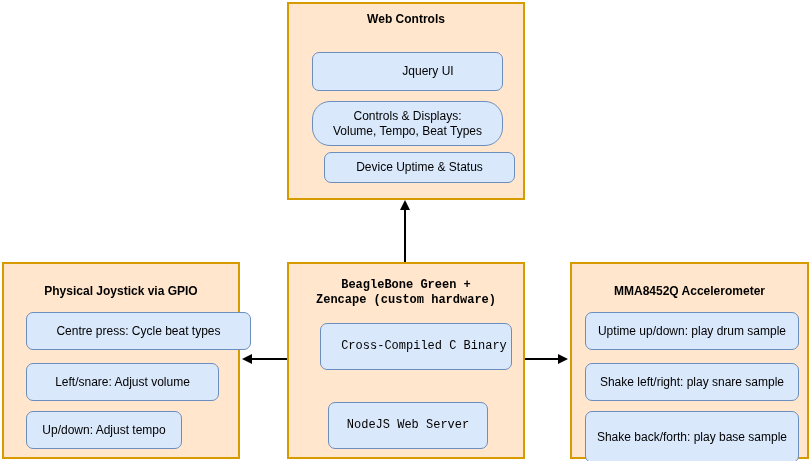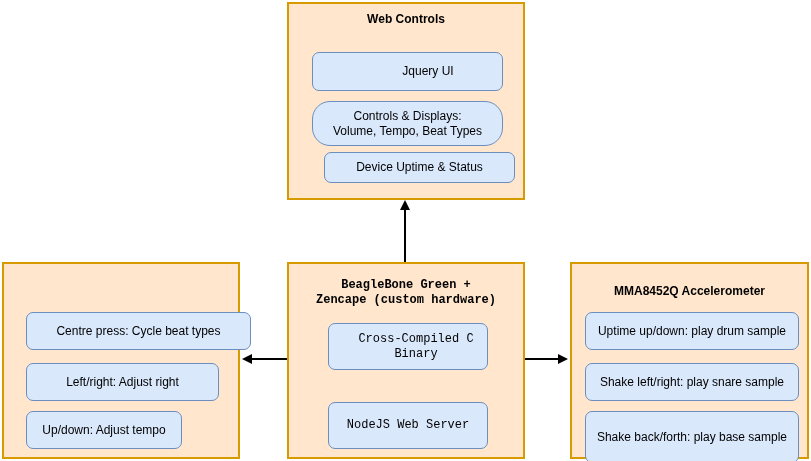--- a/index.html
+++ b/index.html
@@ -71,21 +71,21 @@
 
   
   .g-web .n0 { left: 23px; top: 48px;  width: 191px; height: 39px; padding-left: 41px; }
   .g-web .n1 { left: 23px; top: 97px;  width: 191px; height: 45px; border-radius: 18px; }
   .g-web .n2 { left: 23px; top: 148px; width: 191px; height: 31px; margin-left: 12px; }
 
   .g-joystick .n0 { left: 22px; top: 48px;  width: 225px; height: 38px; }
   .g-joystick .n1 { left: 22px; top: 99px;  width: 193px; height: 38px; }
   .g-joystick .n2 { left: 22px; top: 147px; width: 156px; height: 38px; }
 
-  .g-bbg .n0 { left: 39px; top: 59px;  width: 160px; height: 47px; padding-left: 16px; }
+  .g-bbg .n0 { left: 31px; top: 59px;  width: 192px; height: 47px; padding-left: 16px; }
   .g-bbg .n1 { left: 39px; top: 138px; width: 160px; height: 47px; }
 
   .g-accel .n0 { left: 13px; top: 48px;  width: 214px; height: 38px; }
   .g-accel .n1 { left: 13px; top: 99px;  width: 214px; height: 38px; }
   .g-accel .n2 { left: 13px; top: 147px; width: 214px; height: 52px; }
 
   
   .e-up-line    { left: 404px; top: 208px; width: 2px;  height: 54px; }
   .e-up-head    { left: 400px; top: 200px; }
   .e-left-line  { left: 251px; top: 358px; width: 36px; height: 2px; }
@@ -100,22 +100,23 @@
 
   <div class="group g-web">
     <div class="group-title">Web Controls</div>
     <div class="node n0">Jquery UI</div>
     <div class="node n1">Controls &amp; Displays:
 Volume, Tempo, Beat Types</div>
     <div class="node n2">Device Uptime &amp; Status</div>
   </div>
 
   <div class="group g-joystick">
+    <div class="group-title">Physical Joystick via GPIO</div>
     <div class="node n0">Centre press: Cycle beat types</div>
-    <div class="node n1">Left/right: Adjust right</div>
+    <div class="node n1">Left/snare: Adjust volume</div>
     <div class="node n2">Up/down: Adjust tempo</div>
   </div>
 
   <div class="group g-bbg">
     <div class="group-title">BeagleBone Green +
 Zencape (custom hardware)</div>
     <div class="node n0">Cross-Compiled C Binary</div>
     <div class="node n1">NodeJS Web Server</div>
   </div>
 

